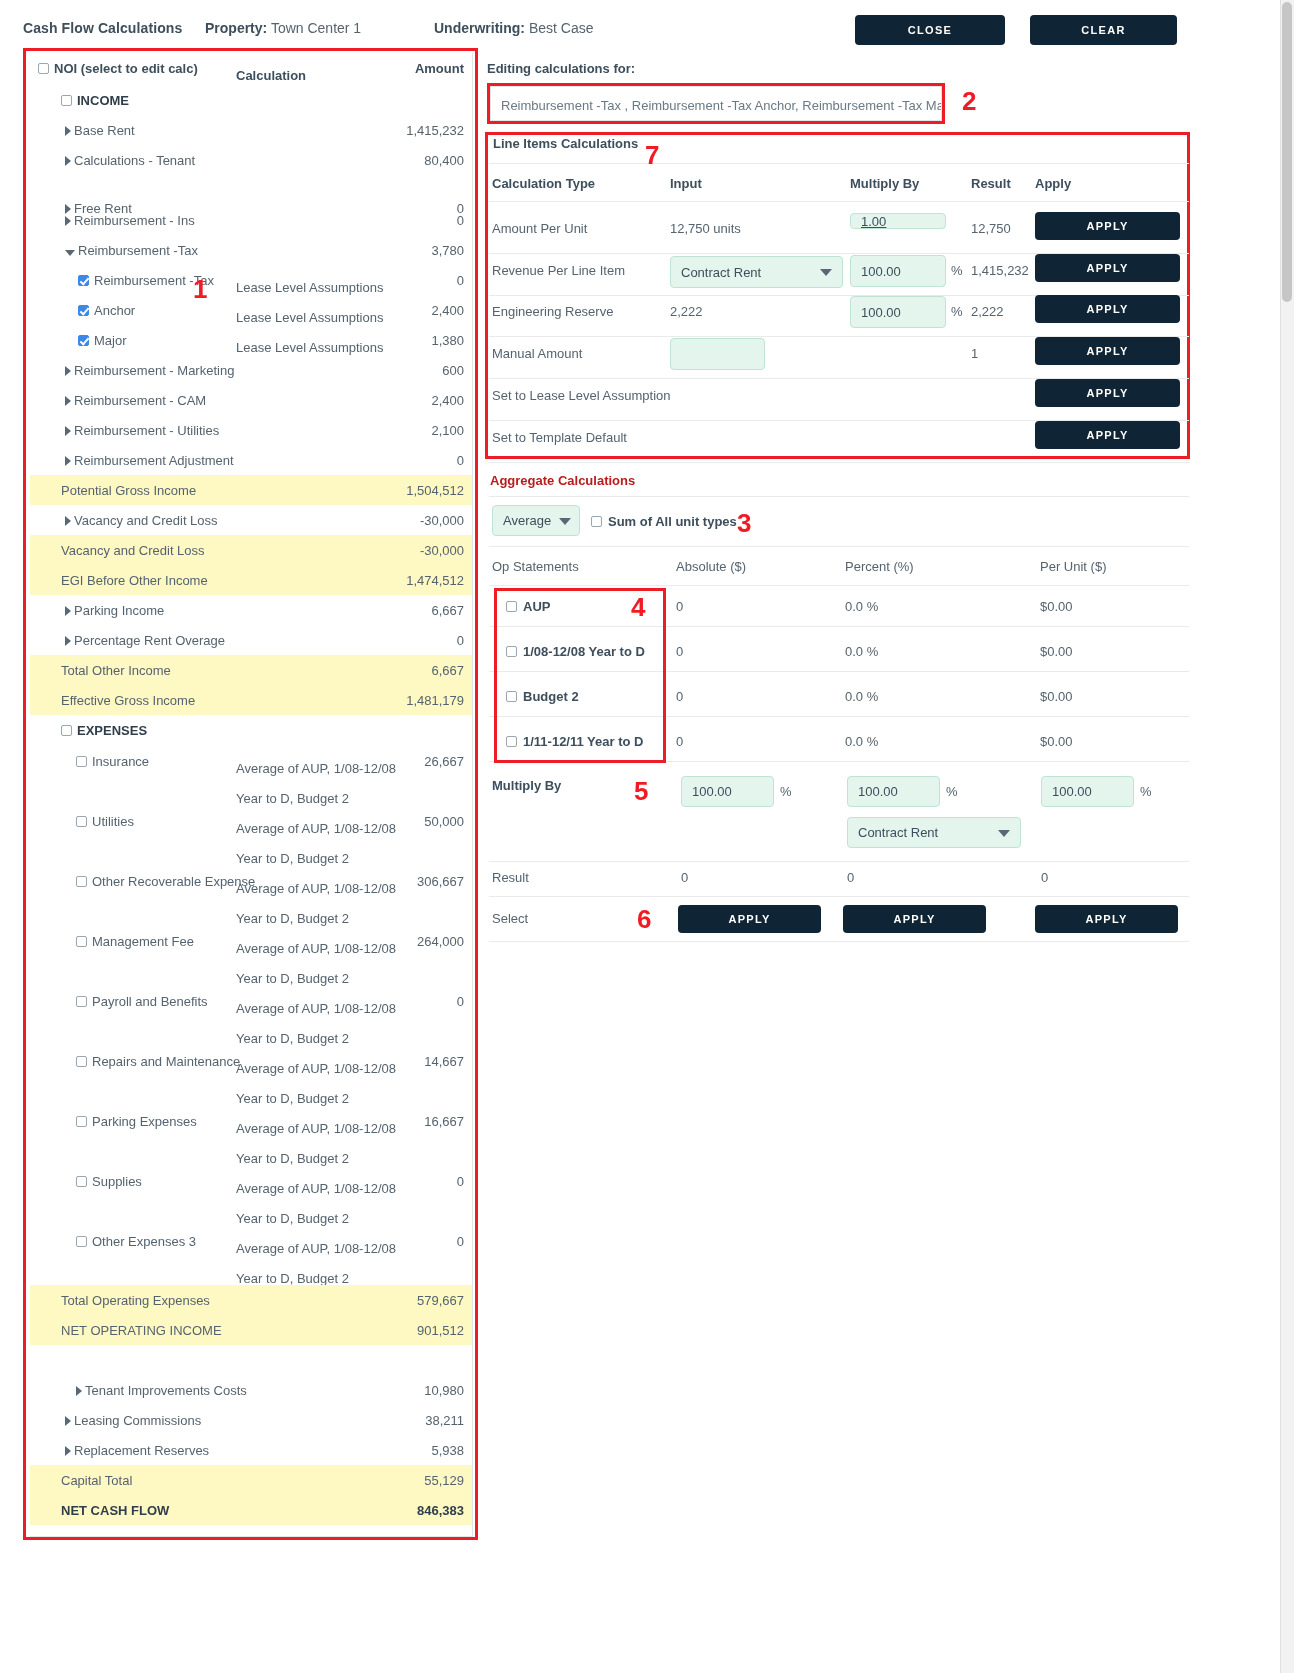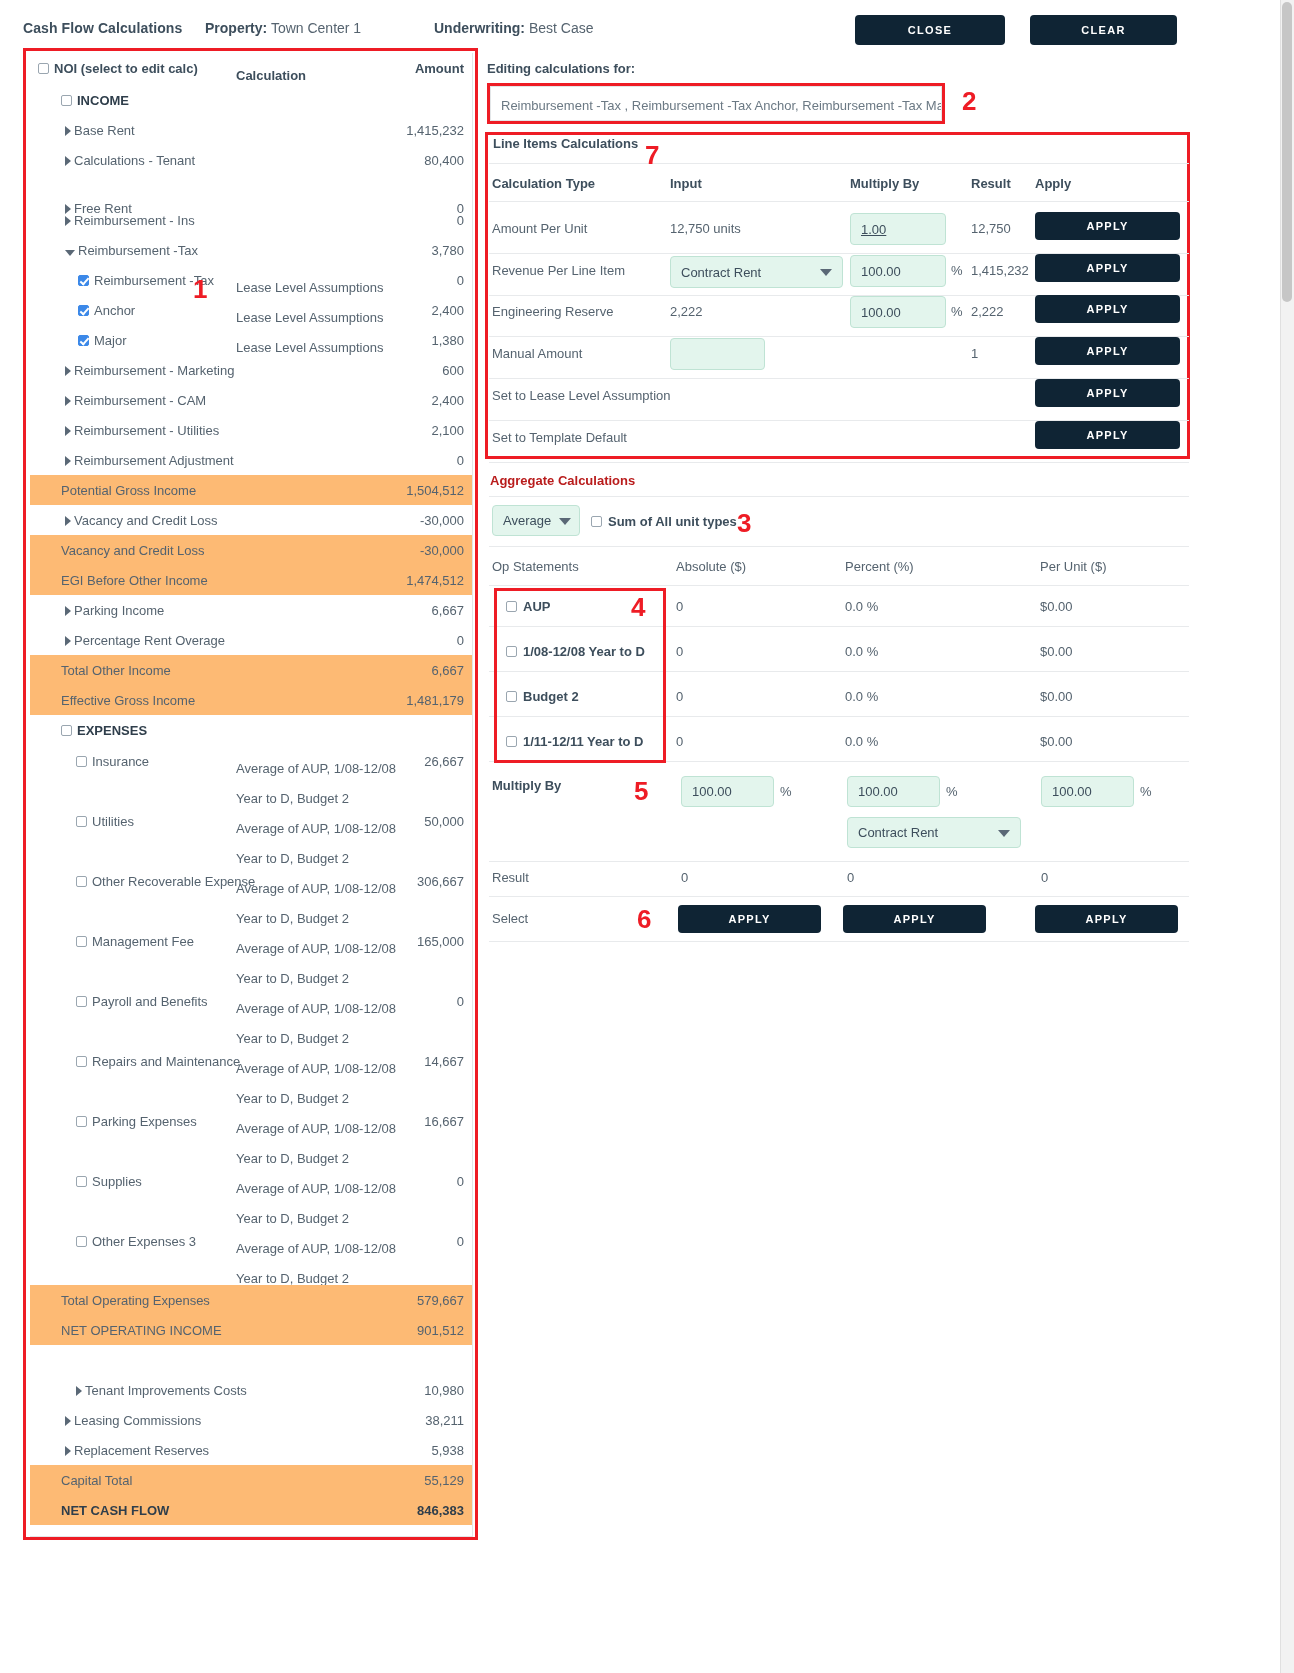--- a/index.html
+++ b/index.html
@@ -64,21 +64,21 @@
     display: inline-block; width: 11px; height: 11px; border: 1px solid #9aa6b0;
     border-radius: 2px; background: #fff; vertical-align: middle;
     position: relative; top: -1px; margin-right: 5px;
   }
   .cb.checked { background: #3b88e8; border-color: #3b88e8; }
   .cb.checked::after {
     content: ""; position: absolute; left: 3px; top: 0px; width: 3px; height: 7px;
     border: solid #fff; border-width: 0 2px 2px 0; transform: rotate(42deg);
   }
 
-  .hl { background: #fdba74; }
+  .hl { background: #fef9c3; }
   .bold { font-weight: bold; color: #2f3e4b; }
 
   
   .rp-label { position: absolute; font-size: 13px; font-weight: bold; color: #3d4e5c; }
   #editing-label { left: 487px; top: 61px; }
 
   .editing-box {
     position: absolute; left: 487px; top: 83px; width: 458px; height: 41px;
     border: 3px solid #ee1c25; background: #fff;
   }
@@ -254,21 +254,21 @@
           <div class="cell-amt" style="top:9px;"><span>50,000</span></div>
         </div>
         <div class="row" style="position:absolute;top:812px;height:60px;">
           <div class="cell-name" style="left:46px;top:9px;"><span class="cb"></span><span>Other Recoverable Expense</span></div>
           <div class="cell-calc" style="top: 9px; line-height: 30px; width: 185px;"><span>Average of AUP, 1/08-12/08 Year to D, Budget 2</span></div>
           <div class="cell-amt" style="top:9px;"><span>306,667</span></div>
         </div>
         <div class="row" style="position:absolute;top:872px;height:60px;">
           <div class="cell-name" style="left:46px;top:9px;"><span class="cb"></span><span>Management Fee</span></div>
           <div class="cell-calc" style="top: 9px; line-height: 30px; width: 185px;"><span>Average of AUP, 1/08-12/08 Year to D, Budget 2</span></div>
-          <div class="cell-amt" style="top:9px;"><span>165,000</span></div>
+          <div class="cell-amt" style="top:9px;"><span>264,000</span></div>
         </div>
         <div class="row" style="position:absolute;top:932px;height:60px;">
           <div class="cell-name" style="left:46px;top:9px;"><span class="cb"></span><span>Payroll and Benefits</span></div>
           <div class="cell-calc" style="top: 9px; line-height: 30px; width: 185px;"><span>Average of AUP, 1/08-12/08 Year to D, Budget 2</span></div>
           <div class="cell-amt" style="top:9px;"><span>0</span></div>
         </div>
         <div class="row" style="position:absolute;top:992px;height:60px;">
           <div class="cell-name" style="left:46px;top:9px;"><span class="cb"></span><span>Repairs and Maintenance</span></div>
           <div class="cell-calc" style="top: 9px; line-height: 30px; width: 185px;"><span>Average of AUP, 1/08-12/08 Year to D, Budget 2</span></div>
           <div class="cell-amt" style="top:9px;"><span>14,667</span></div>
@@ -329,21 +329,21 @@
   <div id="lic-table">
       <div class="tbl th" style="left:492px;top:176px;">Calculation Type</div>
       <div class="tbl th" style="left:670px;top:176px;">Input</div>
       <div class="tbl th" style="left:850px;top:176px;">Multiply By</div>
       <div class="tbl th" style="left:971px;top:176px;">Result</div>
       <div class="tbl th" style="left:1035px;top:176px;">Apply</div>
       <div class="hr" style="left:489px;top:163px;width:700px;"></div>
       <div class="hr" style="left:489px;top:201px;width:700px;"></div>
       <div class="tbl" style="left:492px;top:221px;"><span>Amount Per Unit</span></div>
       <div class="tbl" style="left:670px;top:221px;"><span>12,750 units</span></div>
-      <input class="inp" style="position: absolute; left: 850px; top: 213px; width: 96px; height: 32px; text-decoration: underline;" value="1.00">
+      <input class="inp" style="position: absolute; left: 850px; top: 213px; width: 96px; height: 16px; text-decoration: underline;" value="1.00">
       <div class="tbl" style="left:971px;top:221px;"><span>12,750</span></div>
       <button class="btn-dark" style="position:absolute;left:1035px;top:212px;width:145px;height:28px;">APPLY</button>
       <div class="hr" style="left:489px;top:253px;width:700px;"></div>
       <div class="tbl" style="left:492px;top:263px;"><span>Revenue Per Line Item</span></div>
       <div class="sel" style="position:absolute;left:670px;top:256px;width:173px;height:32px;">
         <span>Contract Rent</span>
         <span class="caret"></span>
       </div>
       <input class="inp" style="position: absolute; left: 850px; top: 255px; width: 96px; height: 32px;" value="100.00">
       <div class="pct" style="left:951px;top:263px;"><span>%</span></div>

